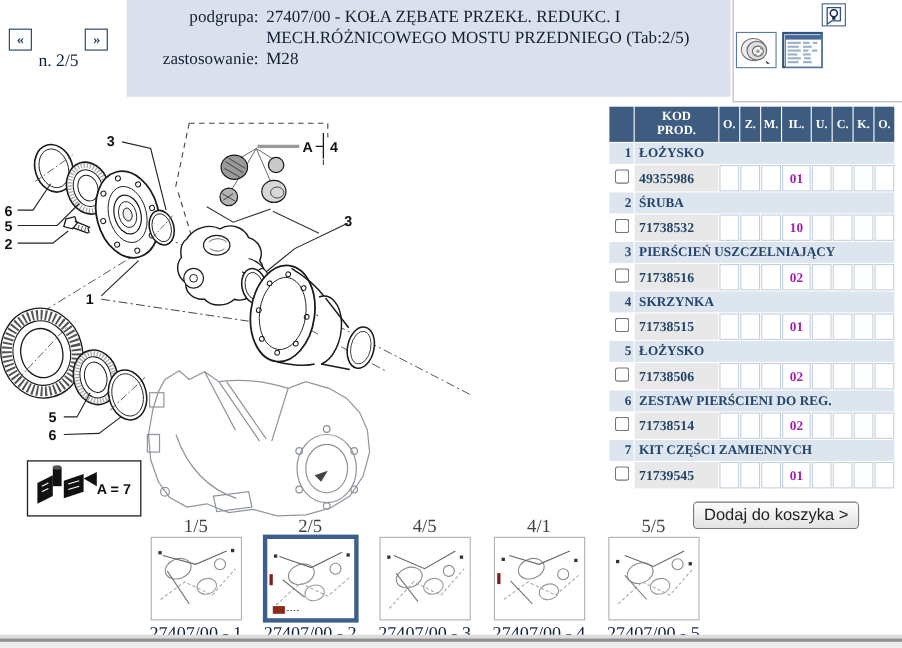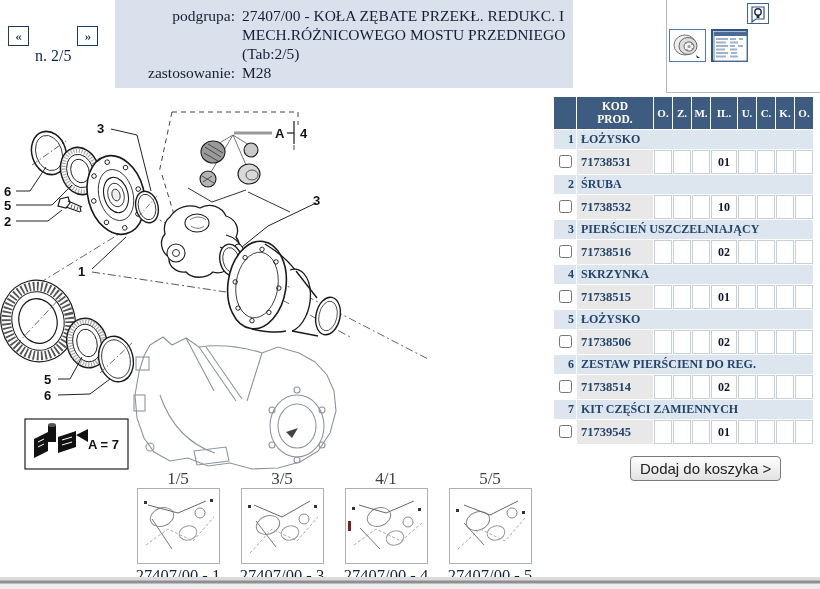--- a/index.html
+++ b/index.html
@@ -6,21 +6,21 @@
   body{
     width:820px;height:589px;position:relative;overflow:hidden;background:#fff;
     font-family:"Liberation Serif","DejaVu Serif",serif;color:#101c30;
   }
   
   .navbar{position:absolute;left:8px;top:7px;display:flex;align-items:center;gap:6px;}
   .nav-btn{width:21px;height:20px;border:1px solid #1c3a5e;background:#fff;color:#1c3a5e;
     font:bold 13px "Liberation Serif",serif;display:flex;align-items:center;justify-content:center;cursor:pointer;}
   .nav-page{font-size:16px;color:#0e2240;margin-top:40px;}
   
-  .header-box{position:absolute;left:115px;top:0;width:458px;height:88px;background:#dbe1ec;}
+  .header-box{position:absolute;left:115px;top:0;width:549px;height:88px;background:#dbe1ec;}
   .header-grid{display:grid;grid-template-columns:120px auto;column-gap:7px;padding-top:6px;
     font-size:15.5px;line-height:19px;color:#131f33;}
   .header-label{text-align:right;white-space:nowrap;}
   .header-value{max-width:392px;}
   
   .hint-btn{position:absolute;left:747px;top:3px;width:22px;height:21px;border:1px solid #44618a;
     background:#fff;padding:0;cursor:pointer;}
   .view-btns{position:absolute;left:669px;top:29px;display:flex;gap:5px;}
   .view-btn{width:37px;height:33px;border:1px solid #5a7aa5;background:#fff;padding:1px;cursor:pointer;}
   .view-btn.selected{border:2px solid #2f5483;padding:0;}
@@ -32,21 +32,21 @@
   
   .parts-table{position:absolute;left:553px;top:96px;border-collapse:separate;border-spacing:1px;
     background:#fff;table-layout:fixed;font-family:"Liberation Serif","DejaVu Serif",serif;}
   .parts-table th{background:#3d5c80;color:#fff;font-weight:bold;font-size:11px;line-height:13px;
     padding:3px 0;text-align:center;}
   .parts-table th.kod{white-space:pre-line;font-size:11.5px;}
   .group-num{background:#dde5ee;color:#24456b;font-weight:bold;font-size:12px;text-align:right;padding:2px 2px;}
   .group-name{background:#dde5ee;color:#24456b;font-weight:bold;font-size:12px;padding:2px 4px;white-space:nowrap;overflow:hidden;}
   .cell{border:1px solid #c5d0dd;height:20px;}
   .code-cell{background:#e8e8e8;color:#24456b;font-weight:bold;font-size:12.5px;padding:2px 4px;}
-  .qty{color:#0f172a;font-weight:bold;font-size:12px;text-align:center;}
+  .qty{color:#a21caf;font-weight:bold;font-size:12px;text-align:center;}
   .cb-cell{text-align:center;padding:0;}
   .cb-cell input{width:13px;height:13px;margin:2px 0 0 0;}
   
   .cart-btn{position:absolute;left:630px;top:456px;height:25px;border:1px solid #7a7a7a;border-radius:4px;
     background:linear-gradient(#fefefe,#e2e2e2);font:15px "Liberation Sans","DejaVu Sans",sans-serif;
     color:#222;padding:1px 9px 2px;cursor:pointer;}
   
   .thumbs{position:absolute;left:126px;top:470px;display:flex;}
   .thumb-item{width:104px;display:flex;flex-direction:column;align-items:center;cursor:pointer;}
   .thumb-label{font-size:17px;color:#404040;height:18px;line-height:18px;}
@@ -341,21 +341,21 @@
         <th>O.</th>
       </tr>
     </thead>
   <tbody>
       <tr>
         <td class="group-num">1</td>
         <td class="group-name" colspan="9">ŁOŻYSKO</td>
       </tr>
       <tr>
         <td class="cb-cell"><input type="checkbox" style=""></td>
-        <td class="code-cell">71738531</td>
+        <td class="code-cell">49355986</td>
         <td class="cell"></td>
         <td class="cell"></td>
         <td class="cell"></td>
         <td class="cell qty">01</td>
         <td class="cell"></td>
         <td class="cell"></td>
         <td class="cell"></td>
         <td class="cell"></td>
       </tr>
       <tr>
@@ -467,22 +467,39 @@
           <ellipse cx="50" cy="44" rx="9" ry="7" fill="none" stroke="#9a9a9a" transform="rotate(-15 50 44)"></ellipse>
           <circle cx="62" cy="24" r="5" fill="none" stroke="#8a8a8a"></circle>
           <path d="M8 56 L30 40 L55 52 L76 28" stroke="#aaa" fill="none" stroke-dasharray="3 2"></path>
           <path d="M10 16 L40 24 L68 12" stroke="#666" fill="none"></path>
           <path d="M14 30 L34 60" stroke="#777" fill="none"></path>
           <rect x="72" y="10" width="3" height="3" fill="#333"></rect>
           <rect x="6" y="12" width="3" height="3" fill="#333"></rect>
         </svg></div>
       <div class="thumb-caption">27407/00 - 1</div>
     </div>
+    <div class="thumb-item selected">
+      <div class="thumb-label">2/5</div>
+      <div class="thumb-box"><svg width="81" height="74" viewBox="0 0 81 74">
+          <ellipse cx="31" cy="32" rx="12" ry="9" fill="none" stroke="#8a8a8a" transform="rotate(-20 31 32)"></ellipse>
+          <ellipse cx="43" cy="49" rx="9" ry="7" fill="none" stroke="#9a9a9a" transform="rotate(-15 43 49)"></ellipse>
+          <circle cx="62" cy="27" r="5" fill="none" stroke="#8a8a8a"></circle>
+          <path d="M8 60 L30 40 L55 52 L76 34" stroke="#aaa" fill="none" stroke-dasharray="3 2"></path>
+          <path d="M11 16 L40 26 L68 12" stroke="#666" fill="none"></path>
+          <path d="M14 37 L34 53" stroke="#777" fill="none"></path>
+          <rect x="72" y="13" width="3" height="3" fill="#333"></rect>
+          <rect x="6" y="14" width="3" height="3" fill="#333"></rect>
+          <rect x="2" y="32" width="3" height="10" fill="#7a2020"></rect>
+          <rect x="5" y="61" width="11" height="7" fill="#8a2a1a"></rect>
+          <path d="M18 65 L30 65" stroke="#555" stroke-dasharray="1.5 1.5"></path>
+        </svg></div>
+      <div class="thumb-caption">27407/00 - 2</div>
+    </div>
     <div class="thumb-item">
-      <div class="thumb-label">3/5</div>
+      <div class="thumb-label">4/5</div>
       <div class="thumb-box"><svg width="81" height="74" viewBox="0 0 81 74">
           <ellipse cx="26" cy="36" rx="12" ry="9" fill="none" stroke="#8a8a8a" transform="rotate(-20 26 36)"></ellipse>
           <ellipse cx="48" cy="44" rx="9" ry="7" fill="none" stroke="#9a9a9a" transform="rotate(-15 48 44)"></ellipse>
           <circle cx="62" cy="30" r="5" fill="none" stroke="#8a8a8a"></circle>
           <path d="M8 64 L30 40 L55 52 L76 28" stroke="#aaa" fill="none" stroke-dasharray="3 2"></path>
           <path d="M12 16 L40 28 L68 12" stroke="#666" fill="none"></path>
           <path d="M14 32 L34 58" stroke="#777" fill="none"></path>
           <rect x="72" y="16" width="3" height="3" fill="#333"></rect>
           <rect x="6" y="16" width="3" height="3" fill="#333"></rect>
         </svg></div>

